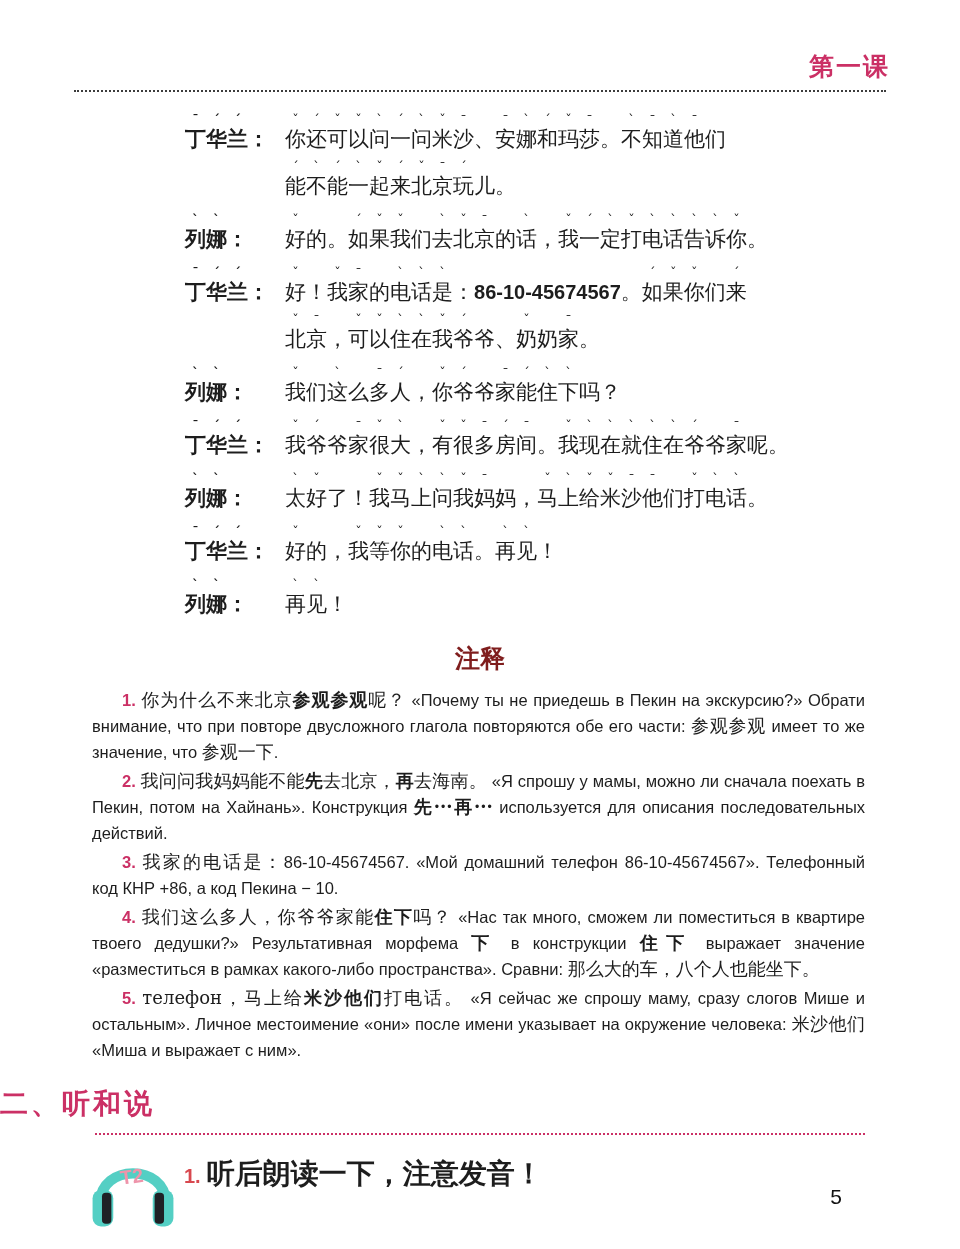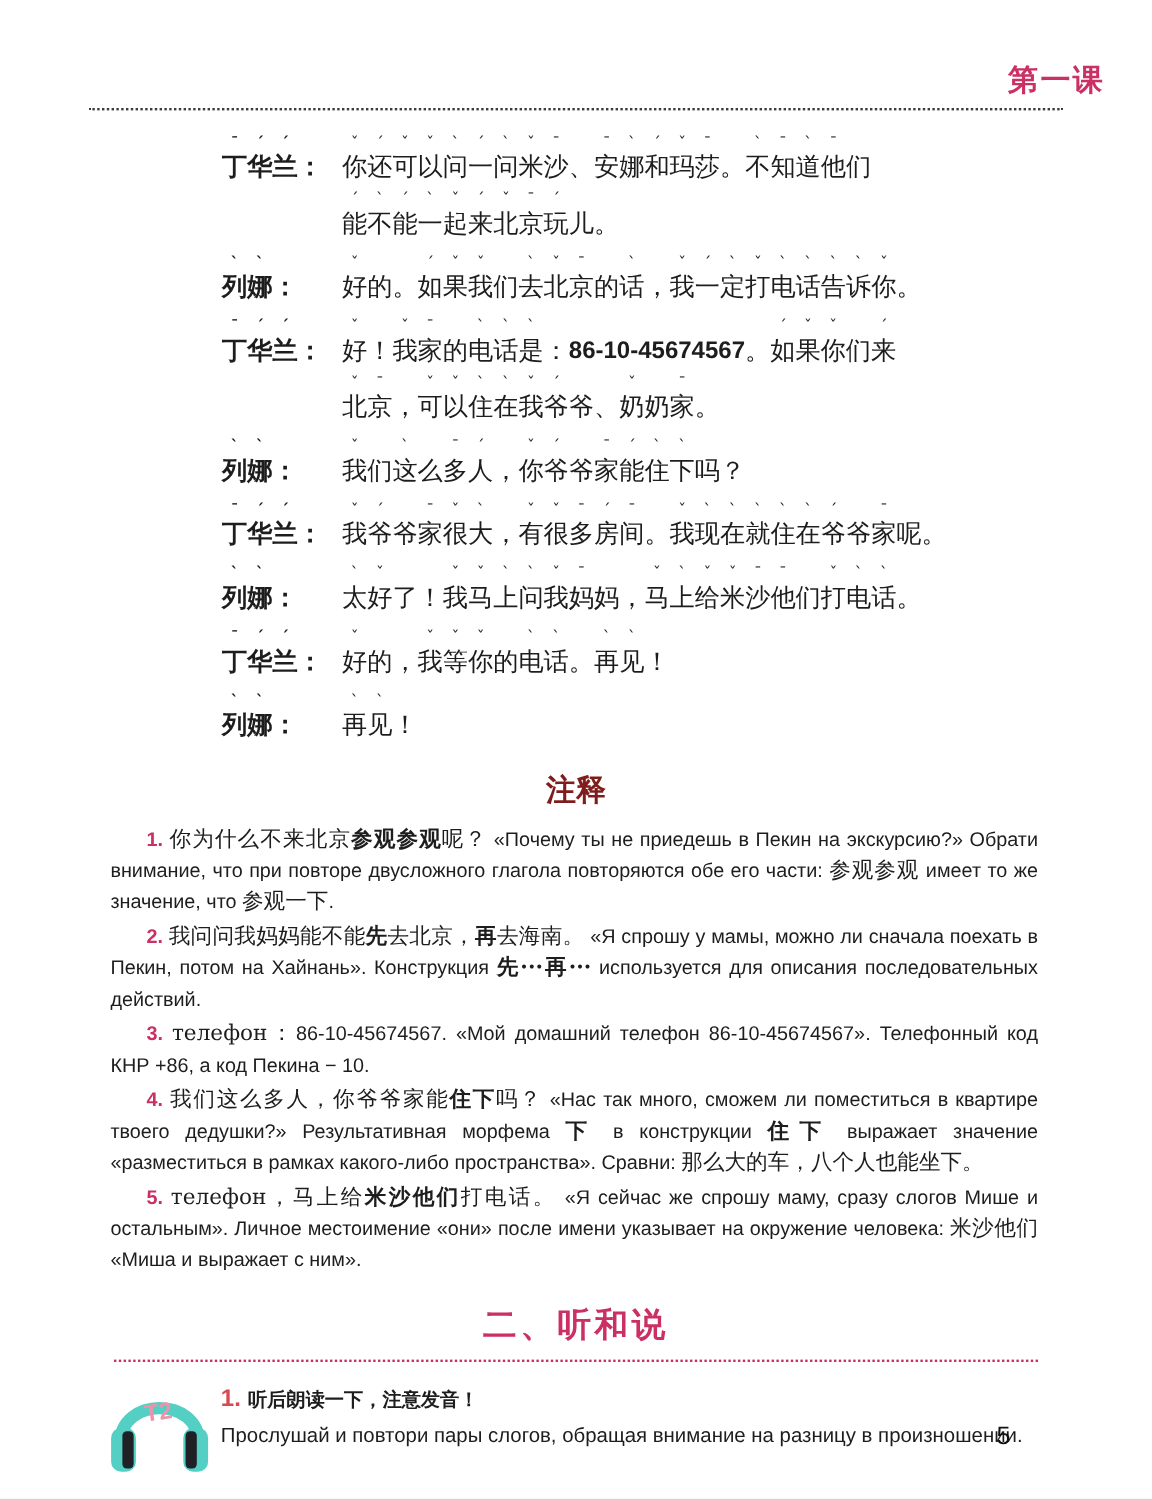--- a/index.html
+++ b/index.html
@@ -7,21 +7,21 @@
     position:relative;
     width:960px; height:1249px;
     margin:0 auto;
     background:#ffffff;
     color:#1d1d1d;
     font-family:"Liberation Sans", sans-serif;
     overflow:hidden;
   }
   
   .lesson-title {
-    padding:50px 39px 0 0;
+    padding:50px 70px 0 0;
     text-align:right;
     font-family:"DejaVu Serif", serif;
     font-weight:bold;
     font-size:25px;
     color:var(--accent,#cb3065);
     letter-spacing:2px;
   }
   .dotted-rule {
     margin:7px 74px 0 74px;
     border-top:2px dotted #3c3c3c;
@@ -60,35 +60,35 @@
     text-align:justify;
     font-size:16.5px; line-height:26px;
   }
   .note { margin:0 0 3px 0; text-indent:30px; }
   .note-num { color:var(--accent,#cb3065); font-weight:bold; }
   .s-cn, .s-cnb { font-family:"DejaVu Serif", serif; font-size:18px; }
   .s-cnb { font-weight:bold; }
   
   .section2-title {
     margin:22px 0 10px 0;
-    text-align:center;
+    text-align:left;
     font-family:"DejaVu Serif", serif;
     font-size:28px; font-weight:bold;
     color:var(--accent,#cb3065);
     letter-spacing:3px;
   }
   .pink-rule { margin:0 95px; border-top:2px dotted var(--accent,#cb3065); height:0; }
   .audio-block { display:flex; margin:6px 70px 0 86px; }
   .hp-icon { width:94px; height:94px; flex:none; margin-right:4px; }
   .exercise { padding-top:14px; }
   .ex-head { margin:0 0 5px 0; }
   .ex-num { color:var(--accent-red,#d8484f); font-weight:bold; font-size:20px; }
   .ex-cn {
     font-family:"DejaVu Serif", serif;
-    font-weight:bold; font-size:16px;
+    font-weight:bold; font-size:28px;
     margin-left:6px;
   }
   .ex-ru { margin:0; font-size:17px; line-height:28px; max-width:705px; }
   
   .page-number {
     position:absolute; right:118px; bottom:40px;
     font-size:21px; color:#111;
   }
 </style>
 </head>
@@ -767,40 +767,39 @@
               <span class="han">！</span>
             </span></div>
         </div>
       </div>
     </section>
 
   <h2 class="notes-title">注释</h2>
   <section class="notes">
       <p class="note"><span class="note-num">1. </span><span class="s-cn">你为什么不来北京</span><span class="s-cnb">参观参观</span><span class="s-cn">呢？</span><span class="s-ru"> «Почему ты не приедешь в Пекин на экскурсию?» Обрати внимание, что при повторе двусложного глагола повторяются обе его части: </span><span class="s-cn">参观参观</span><span class="s-ru"> имеет то же значение, что </span><span class="s-cn">参观一下</span><span class="s-ru">.</span></p>
       <p class="note"><span class="note-num">2. </span><span class="s-cn">我问问我妈妈能不能</span><span class="s-cnb">先</span><span class="s-cn">去北京，</span><span class="s-cnb">再</span><span class="s-cn">去海南。</span><span class="s-ru"> «Я спрошу у мамы, можно ли сначала поехать в Пекин, потом на Хайнань». Конструкция </span><span class="s-cnb">先···再···</span><span class="s-ru"> используется для описания последовательных действий.</span></p>
-      <p class="note"><span class="note-num">3. </span><span class="s-cn">телефон：</span><span class="s-ru">86-10-45674567. «Мой домашний телефон 86-10-45674567». Телефонный код КНР +86, а код Пекина − 10.</span></p>
+      <p class="note"><span class="note-num">3. </span><span class="s-cn">我家的电话是：</span><span class="s-ru">86-10-45674567. «Мой домашний телефон 86-10-45674567». Телефонный код КНР +86, а код Пекина − 10.</span></p>
       <p class="note"><span class="note-num">4. </span><span class="s-cn">我们这么多人，你爷爷家能</span><span class="s-cnb">住下</span><span class="s-cn">吗？</span><span class="s-ru"> «Нас так много, сможем ли поместиться в квартире твоего дедушки?» Результативная морфема </span><span class="s-cnb">下</span><span class="s-ru"> в конструкции </span><span class="s-cnb">住下</span><span class="s-ru"> выражает значение «разместиться в рамках какого-либо пространства». Сравни: </span><span class="s-cn">那么大的车，八个人也能坐下。</span></p>
       <p class="note"><span class="note-num">5. </span><span class="s-cn">телефон，马上给</span><span class="s-cnb">米沙他们</span><span class="s-cn">打电话。</span><span class="s-ru"> «Я сейчас же спрошу маму, сразу слогов Мише и остальным». Личное местоимение «они» после имени указывает на окружение человека: </span><span class="s-cn">米沙他们</span><span class="s-ru"> «Миша и выражает с ним».</span></p>
     </section>
 
   <h2 class="section2-title">二、听和说</h2>
   <div class="pink-rule"></div>
 
   <div class="audio-block">
     <svg class="hp-icon" viewBox="0 0 100 100" aria-hidden="true">
       <path d="M15 66 C15 24, 85 24, 85 66" fill="none" style="stroke:var(--teal,#54cfc4)" stroke-width="11" stroke-linecap="round"></path>
       <rect x="7" y="52" width="22" height="39" rx="9" style="fill:var(--teal,#54cfc4)"></rect>
       <rect x="17" y="55" width="10" height="33" rx="4" style="fill:var(--earcup,#1f2126)"></rect>
       <rect x="71" y="52" width="22" height="39" rx="9" style="fill:var(--teal,#54cfc4)"></rect>
       <rect x="73" y="55" width="10" height="33" rx="4" style="fill:var(--earcup,#1f2126)"></rect>
       <text x="49" y="45" text-anchor="middle" font-size="21" font-weight="bold" style="fill:var(--t2pink,#ee94aa)" font-family="Liberation Sans, sans-serif" transform="rotate(-8 49 40)">T2</text>
     </svg>
     <div class="exercise">
       <p class="ex-head">
         <span class="ex-num">1.</span><span class="ex-cn">听后朗读一下，注意发音！</span>
       </p>
-      <p class="ex-ru">Прослушай и повтори пары слогов, обращая внимание на разницу в произношении.</p>
     </div>
   </div>
 
   <div class="page-number">5</div>
 
 </div>
 
 </body></html>

